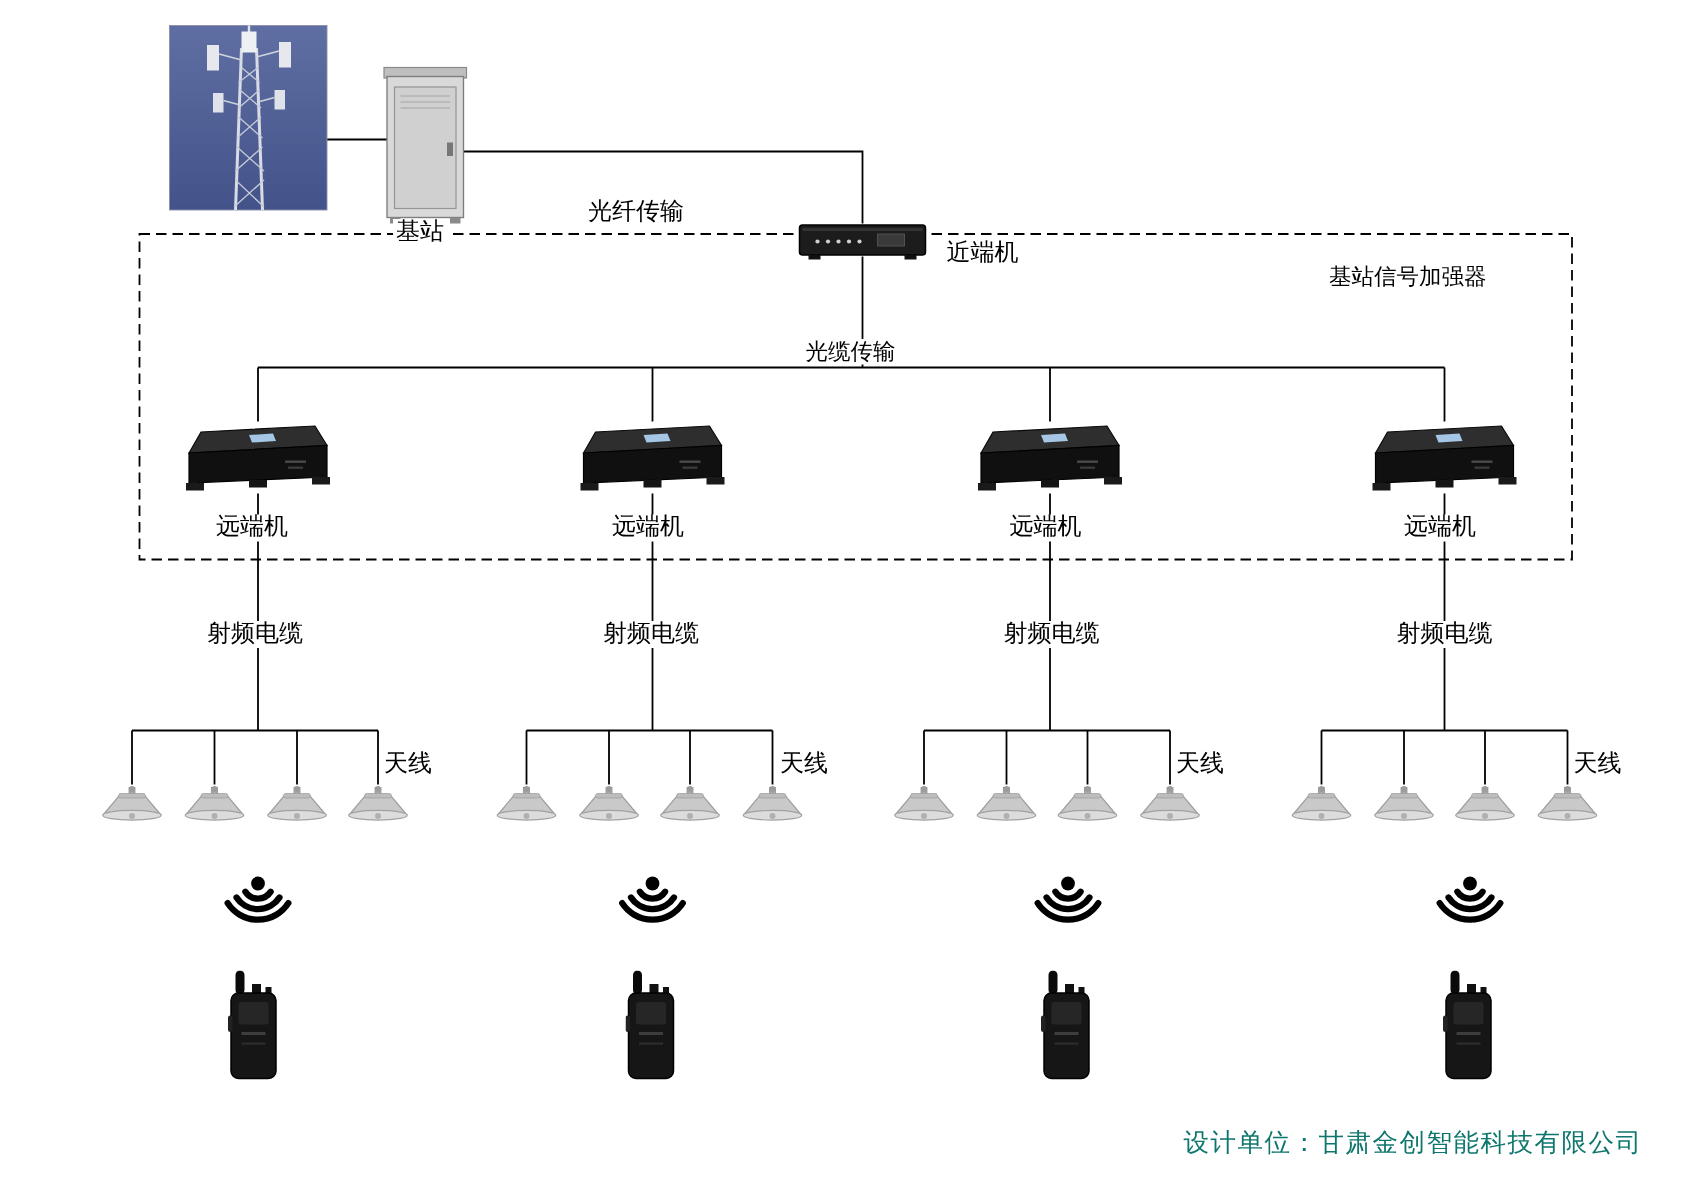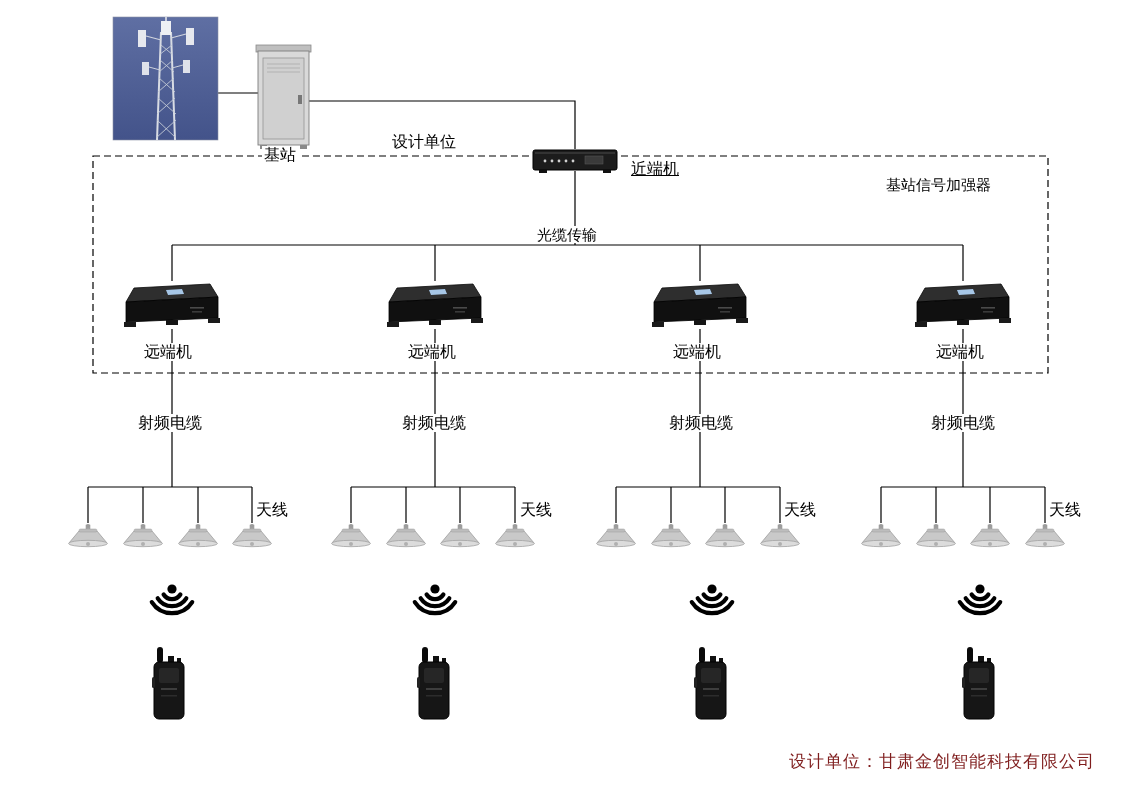--- a/index.html
+++ b/index.html
@@ -11,21 +11,21 @@
   .stage { position:absolute; inset:0; }
   svg.layer { position:absolute; left:0; top:0; }
   .lbl {
     position:absolute; font-size:16px; line-height:1.15; white-space:nowrap;
     background:#ffffff; padding:0 2px; color:#000;
   }
   .lbl.center { transform:translateX(-50%); }
   .lbl.big { font-size:15px; }
   .footer {
     position:absolute; right:28px; top:750px; font-size:17px;
-    white-space:nowrap; color:#7f1d1d; letter-spacing:1px;
+    white-space:nowrap; color:#0f766e; letter-spacing:1px;
   }
 </style>
 </head>
 <body>
 
 <div class="stage">
 
   <svg class="layer" width="1123" height="786" viewBox="0 0 1123 786">
 
     <defs>
@@ -156,22 +156,22 @@
     <use href="#sym-wifi" x="688" y="582" width="48" height="42"></use>
     <use href="#sym-wifi" x="956" y="582" width="48" height="42"></use>
 
     <use href="#sym-radio" x="152" y="647" width="36" height="74"></use>
     <use href="#sym-radio" x="417" y="647" width="36" height="74"></use>
     <use href="#sym-radio" x="694" y="647" width="36" height="74"></use>
     <use href="#sym-radio" x="962" y="647" width="36" height="74"></use>
   </svg>
 
   <div class="lbl" style="left:262px; top:146px;">基站</div>
-  <div class="lbl center" style="left:424px; top:133px;">设计单位</div>
-  <div class="lbl" style="left:629px; top:160px;text-decoration:underline;">近端机</div>
+  <div class="lbl center" style="left:424px; top:133px;">光纤传输</div>
+  <div class="lbl" style="left:629px; top:160px;">近端机</div>
   <div class="lbl big" style="left:884px; top:176px;">基站信号加强器</div>
   <div class="lbl center big" style="left:567px; top:206px;margin-top:20px;">光缆传输</div>
 
   <div class="lbl center" style="left:168px; top:343px;">远端机</div>
   <div class="lbl center" style="left:432px; top:343px;">远端机</div>
   <div class="lbl center" style="left:697px; top:343px;">远端机</div>
   <div class="lbl center" style="left:960px; top:343px;">远端机</div>
 
   <div class="lbl center" style="left:170px; top:414px;">射频电缆</div>
   <div class="lbl center" style="left:434px; top:414px;">射频电缆</div>

